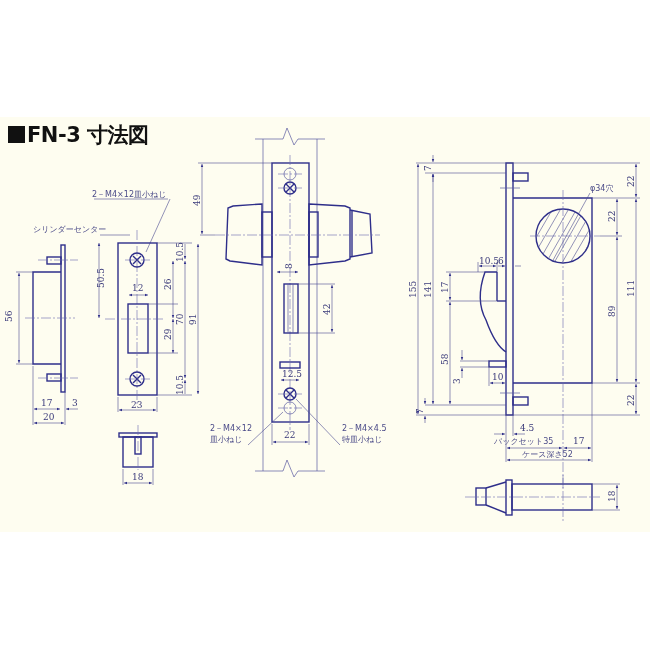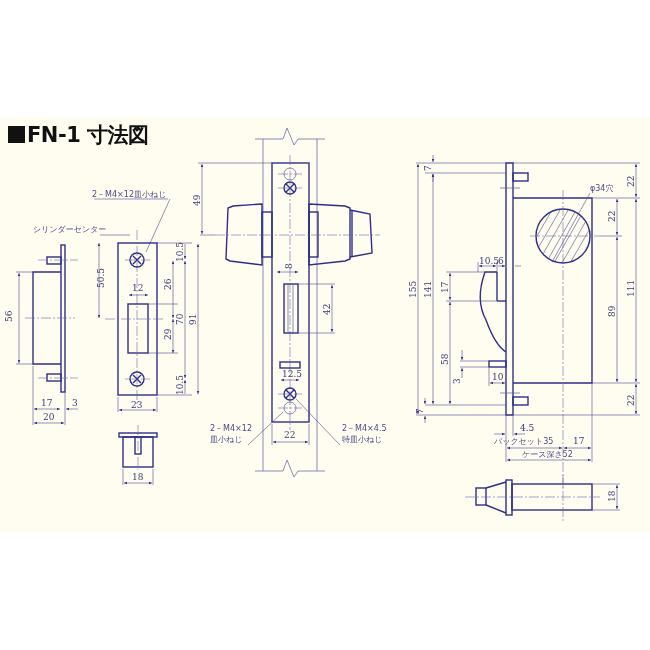--- a/index.html
+++ b/index.html
@@ -15,21 +15,21 @@
   .arr { fill: #2e2e8a; }
   .t { font-family: "DejaVu Serif", serif; font-size: 9px; fill: #3a3a7a; }
   .tj { font-family: "DejaVu Sans", sans-serif; font-size: 8px; fill: #4a4a88; }
   .hatch { stroke: #4a4a90; stroke-width: 0.6; }
 </style>
 </head>
 <body>
 
 <div class="panel"></div>
 
-<div class="title"><span class="sq"></span><span>FN-1 寸法図</span></div>
+<div class="title"><span class="sq"></span><span>FN-3 寸法図</span></div>
 
 <svg width="650" height="650" viewBox="0 0 650 650">
   <defs>
     <marker id="a" markerWidth="6" markerHeight="6" refX="5" refY="3" orient="auto-start-reverse">
       <path d="M0,1 L5,3 L0,5 z" class="arr"></path>
     </marker>
   </defs>
 
   <g>
     <text class="tj" x="33" y="232">シリンダーセンター</text>

